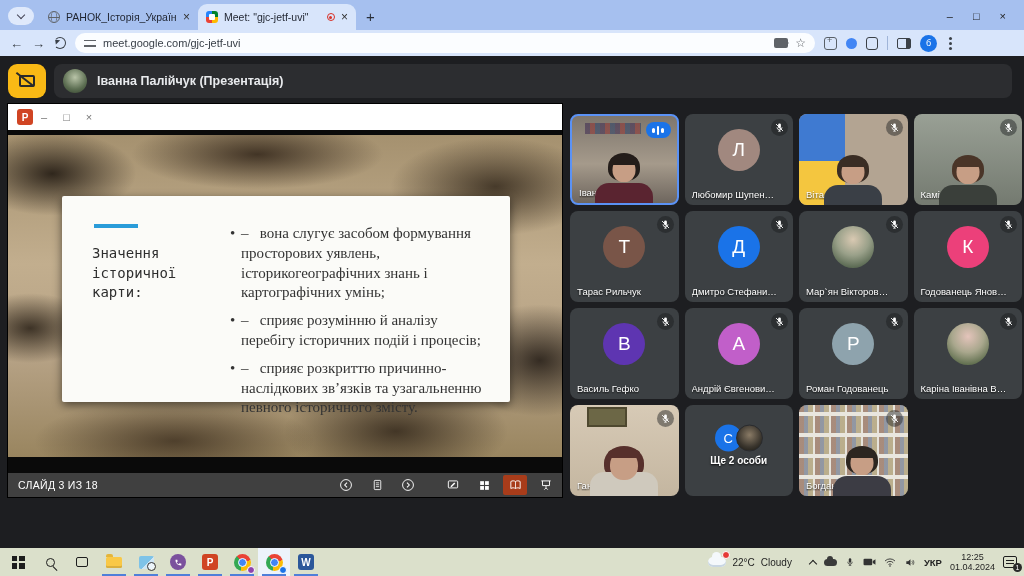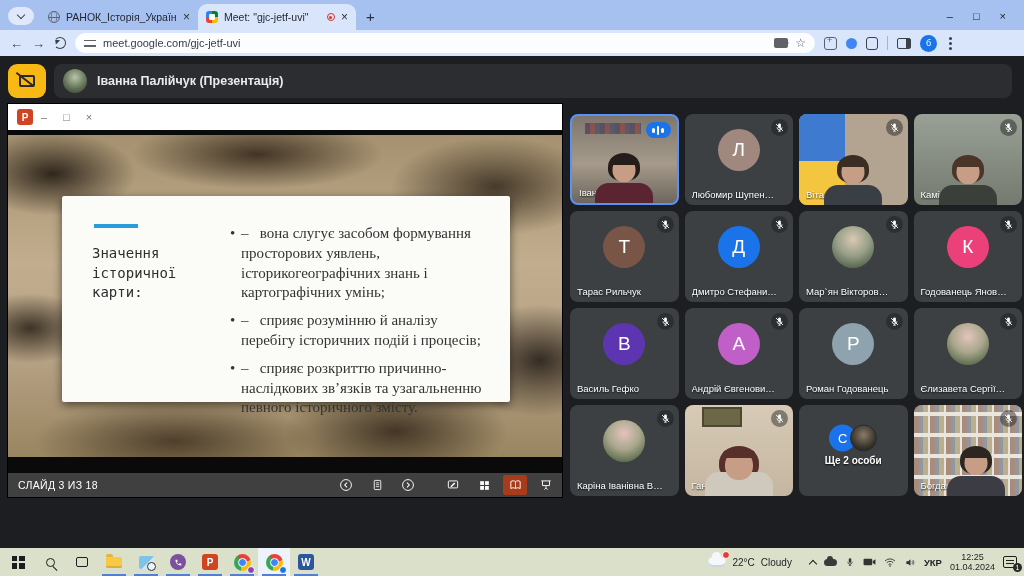--- a/index.html
+++ b/index.html
@@ -462,32 +462,20 @@
               <rect x="9" y="3" width="6" height="11" rx="3" fill="#fff"></rect>
               <path d="M6.5 11.5a5.5 5.5 0 0 0 11 0" fill="none" stroke="#fff" stroke-width="1.7"></path>
               <path d="M12 17v3M9 20h6" stroke="#fff" stroke-width="1.7"></path>
               <path d="M4.5 4.5l15 15" stroke="#fff" stroke-width="2"></path>
             </svg>
           </span>
         <span class="avInit" style="background:#8ea3ad">Р</span>
         <span class="pname">Роман Годованець</span>
       </div>
 
-      <div class="tile">
-        <span class="micoff">
-            <svg viewBox="0 0 24 24">
-              <rect x="9" y="3" width="6" height="11" rx="3" fill="#fff"></rect>
-              <path d="M6.5 11.5a5.5 5.5 0 0 0 11 0" fill="none" stroke="#fff" stroke-width="1.7"></path>
-              <path d="M12 17v3M9 20h6" stroke="#fff" stroke-width="1.7"></path>
-              <path d="M4.5 4.5l15 15" stroke="#fff" stroke-width="2"></path>
-            </svg>
-          </span>
-        <span class="avInit photo2"></span>
-        <span class="pname">Єлизавета Сергії…</span>
-      </div>
 
       <div class="tile">
         <span class="micoff">
             <svg viewBox="0 0 24 24">
               <rect x="9" y="3" width="6" height="11" rx="3" fill="#fff"></rect>
               <path d="M6.5 11.5a5.5 5.5 0 0 0 11 0" fill="none" stroke="#fff" stroke-width="1.7"></path>
               <path d="M12 17v3M9 20h6" stroke="#fff" stroke-width="1.7"></path>
               <path d="M4.5 4.5l15 15" stroke="#fff" stroke-width="2"></path>
             </svg>
           </span>

